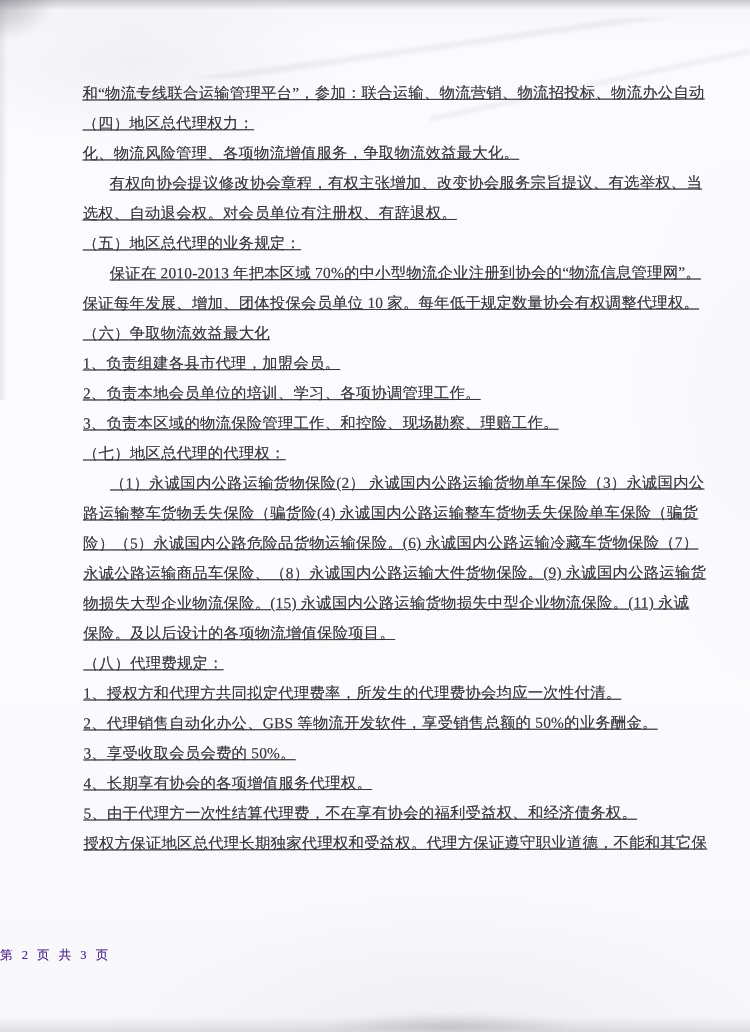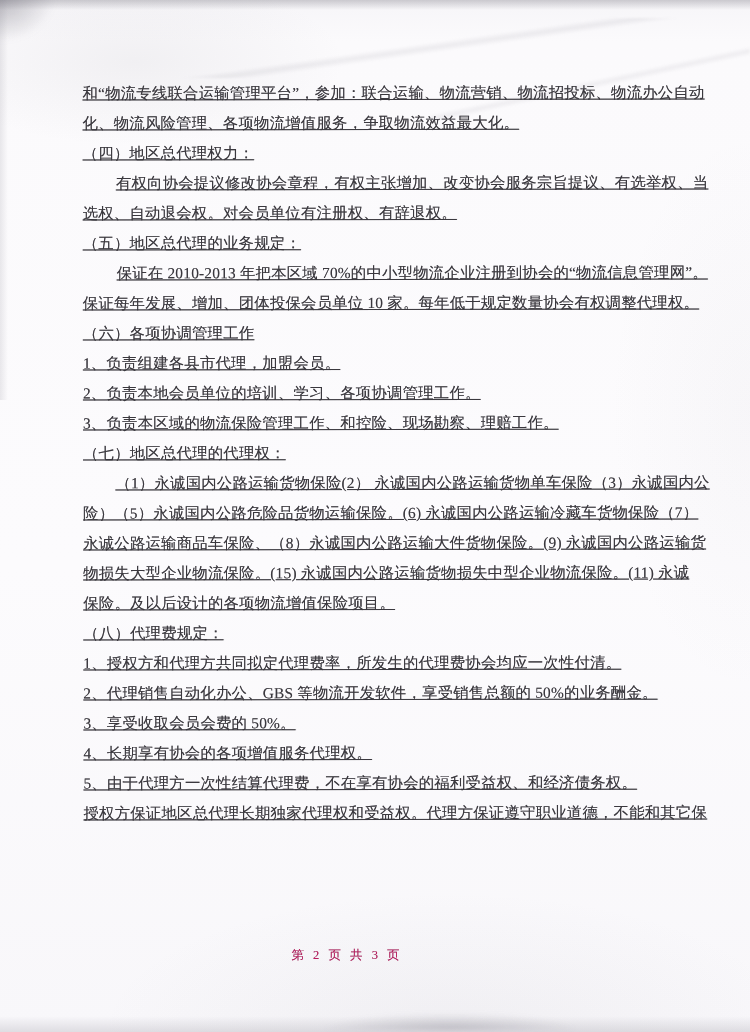--- a/index.html
+++ b/index.html
@@ -55,56 +55,57 @@
     position:absolute;left:83px;top:78px;width:632px;
     color:#3a383e;
     font-size:15.4px;
     letter-spacing:0.2px;
     transform:rotate(-0.08deg);
     text-shadow:0 0 0.5px rgba(58,56,62,0.55);
   }
   .line{
     height:30px;line-height:30px;white-space:nowrap;text-decoration:underline;
   }
-  .line.ind{padding-left:27px;text-align:center;}
+  .line.ind{padding-left:27px;}
   .footer{
     position:absolute;left:0;top:947px;width:694px;
-    text-align:center;
-    color:#be185d;
+    text-align:left;
+    color:#4c1d95;
     font-size:12.5px;letter-spacing:3px;
     text-shadow:0 0 0.4px rgba(70,68,76,0.5);
   }
 </style>
 </head>
 <body>
 
 <div class="paper"></div>
 <div class="edge-top"></div>
 <div class="corner-tl"></div>
 <div class="crease-top"></div>
 <div class="crease-right"></div>
 <div class="edge-left"></div>
 <div class="edge-bottom"></div>
 <div class="smudge-bottom"></div>
 
 <div class="doc">
     <div class="line">和“物流专线联合运输管理平台”，参加：联合运输、物流营销、物流招投标、物流办公自动</div>
+    <div class="line">（四）地区总代理权力：</div>
     <div class="line">化、物流风险管理、各项物流增值服务，争取物流效益最大化。</div>
-    <div class="line">（四）地区总代理权力：</div>
     <div class="line ind">有权向协会提议修改协会章程，有权主张增加、改变协会服务宗旨提议、有选举权、当</div>
     <div class="line">选权、自动退会权。对会员单位有注册权、有辞退权。</div>
     <div class="line">（五）地区总代理的业务规定：</div>
     <div class="line ind">保证在 2010-2013 年把本区域 70%的中小型物流企业注册到协会的“物流信息管理网”。</div>
     <div class="line">保证每年发展、增加、团体投保会员单位 10 家。每年低于规定数量协会有权调整代理权。</div>
-    <div class="line">（六）各项协调管理工作</div>
+    <div class="line">（六）争取物流效益最大化</div>
     <div class="line">1、负责组建各县市代理，加盟会员。</div>
     <div class="line">2、负责本地会员单位的培训、学习、各项协调管理工作。</div>
     <div class="line">3、负责本区域的物流保险管理工作、和控险、现场勘察、理赔工作。</div>
     <div class="line">（七）地区总代理的代理权：</div>
     <div class="line ind">（1）永诚国内公路运输货物保险(2） 永诚国内公路运输货物单车保险（3）永诚国内公</div>
+    <div class="line">路运输整车货物丢失保险（骗货险(4) 永诚国内公路运输整车货物丢失保险单车保险（骗货</div>
     <div class="line">险）（5）永诚国内公路危险品货物运输保险。(6) 永诚国内公路运输冷藏车货物保险（7）</div>
     <div class="line">永诚公路运输商品车保险、（8）永诚国内公路运输大件货物保险。(9) 永诚国内公路运输货</div>
     <div class="line">物损失大型企业物流保险。(15) 永诚国内公路运输货物损失中型企业物流保险。(11) 永诚</div>
     <div class="line">保险。及以后设计的各项物流增值保险项目。</div>
     <div class="line">（八）代理费规定：</div>
     <div class="line">1、授权方和代理方共同拟定代理费率，所发生的代理费协会均应一次性付清。</div>
     <div class="line">2、代理销售自动化办公、GBS 等物流开发软件，享受销售总额的 50%的业务酬金。</div>
     <div class="line">3、享受收取会员会费的 50%。</div>
     <div class="line">4、长期享有协会的各项增值服务代理权。</div>
     <div class="line">5、由于代理方一次性结算代理费，不在享有协会的福利受益权、和经济债务权。</div>

